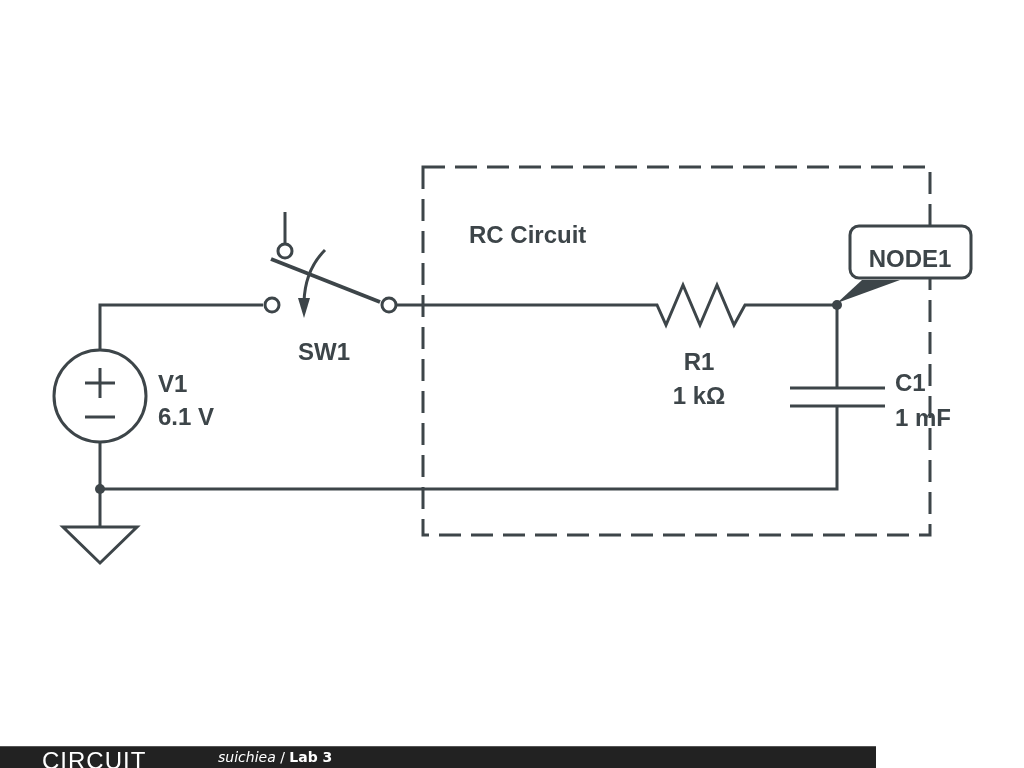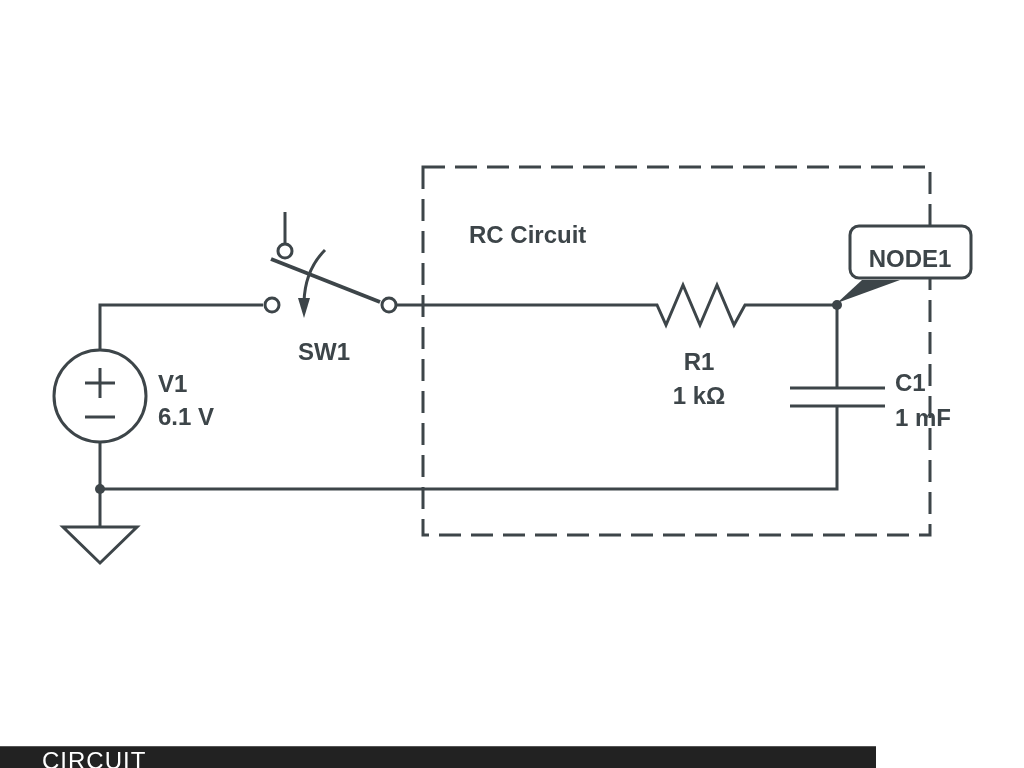--- a/index.html
+++ b/index.html
@@ -86,14 +86,17 @@
     <div class="logo-top">CIRCUIT</div>
     <svg class="logo-svg" width="90" height="14" viewBox="0 0 90 14">
       <polyline points="0,8 10,8 13,3 17,13 21,3 25,13 29,3 32,8 44,8" fill="none" stroke="#fff" stroke-width="1.5"></polyline>
       <polygon points="44,2 44,14 55,8" fill="#fff"></polygon>
       <line x1="56" y1="2" x2="56" y2="14" stroke="#fff" stroke-width="2"></line>
       <line x1="56" y1="8" x2="88" y2="8" stroke="#fff" stroke-width="1.5"></line>
     </svg>
     <div class="logo-bottom">LAB</div>
   </div>
   <div class="meta">
+    <div>
+      <span class="user">suichiea</span><span> / </span><span class="proj">Lab 3</span>
+    </div>
   </div>
 </div>
 
 </body></html>

